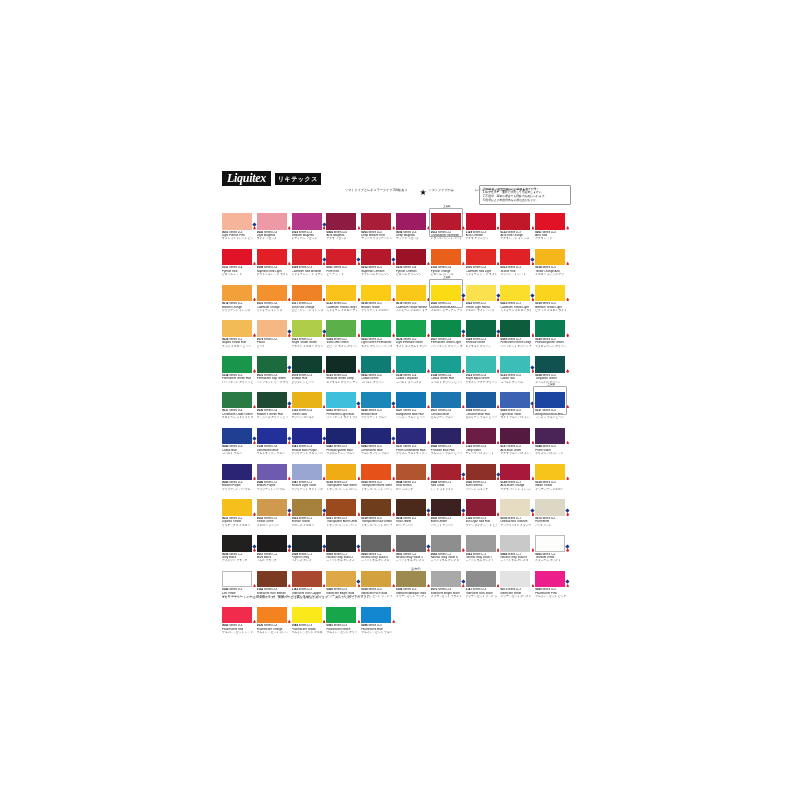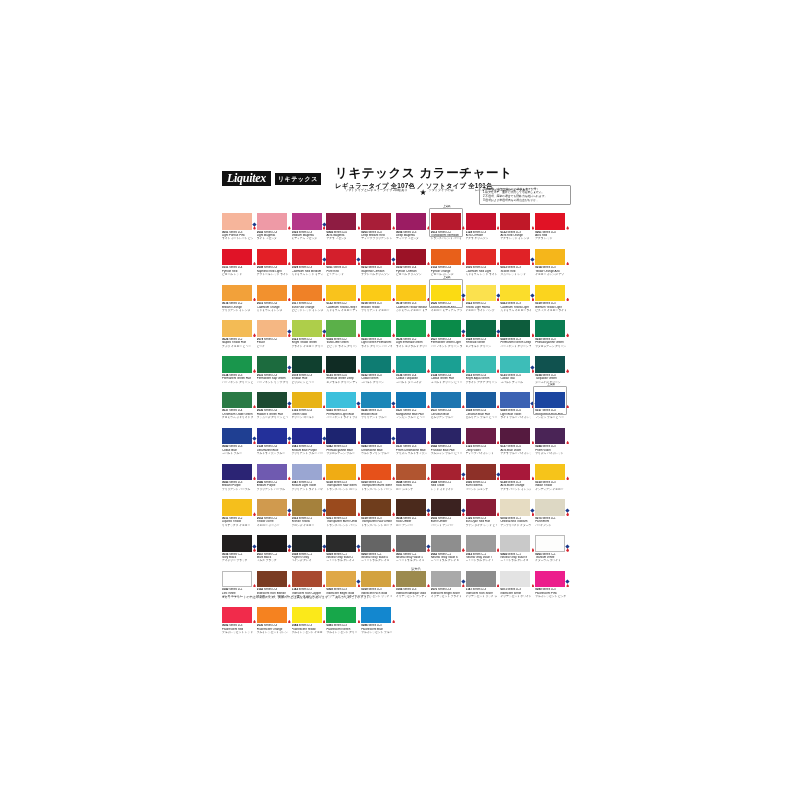--- a/index.html
+++ b/index.html
@@ -165,24 +165,20 @@
 <div id="page">
   <div id="sheet">
 
     <div id="header">
 
       <div class="logo-row">
         <span class="logo-liquitex">Liquitex</span>
         <span class="logo-kana">リキテックス</span>
       </div>
 
-      <div class="title-block">
-        <div class="title-main">リキテックス カラーチャート</div>
-        <div class="title-sub">レギュラータイプ 全107色 ／ ソフトタイプ 全101色</div>
-      </div>
 
       <div class="legend">
         <div class="legend-item">
           <span class="legend-mark"><span class="mk-drop"></span></span>
           <span class="legend-txt">ソフトタイプとレギュラータイプ
 2種類あり</span>
         </div>
         <div class="legend-item">
           <span class="legend-mark mk-star">★</span>
           <span class="legend-txt">ソフトタイプのみ</span>

